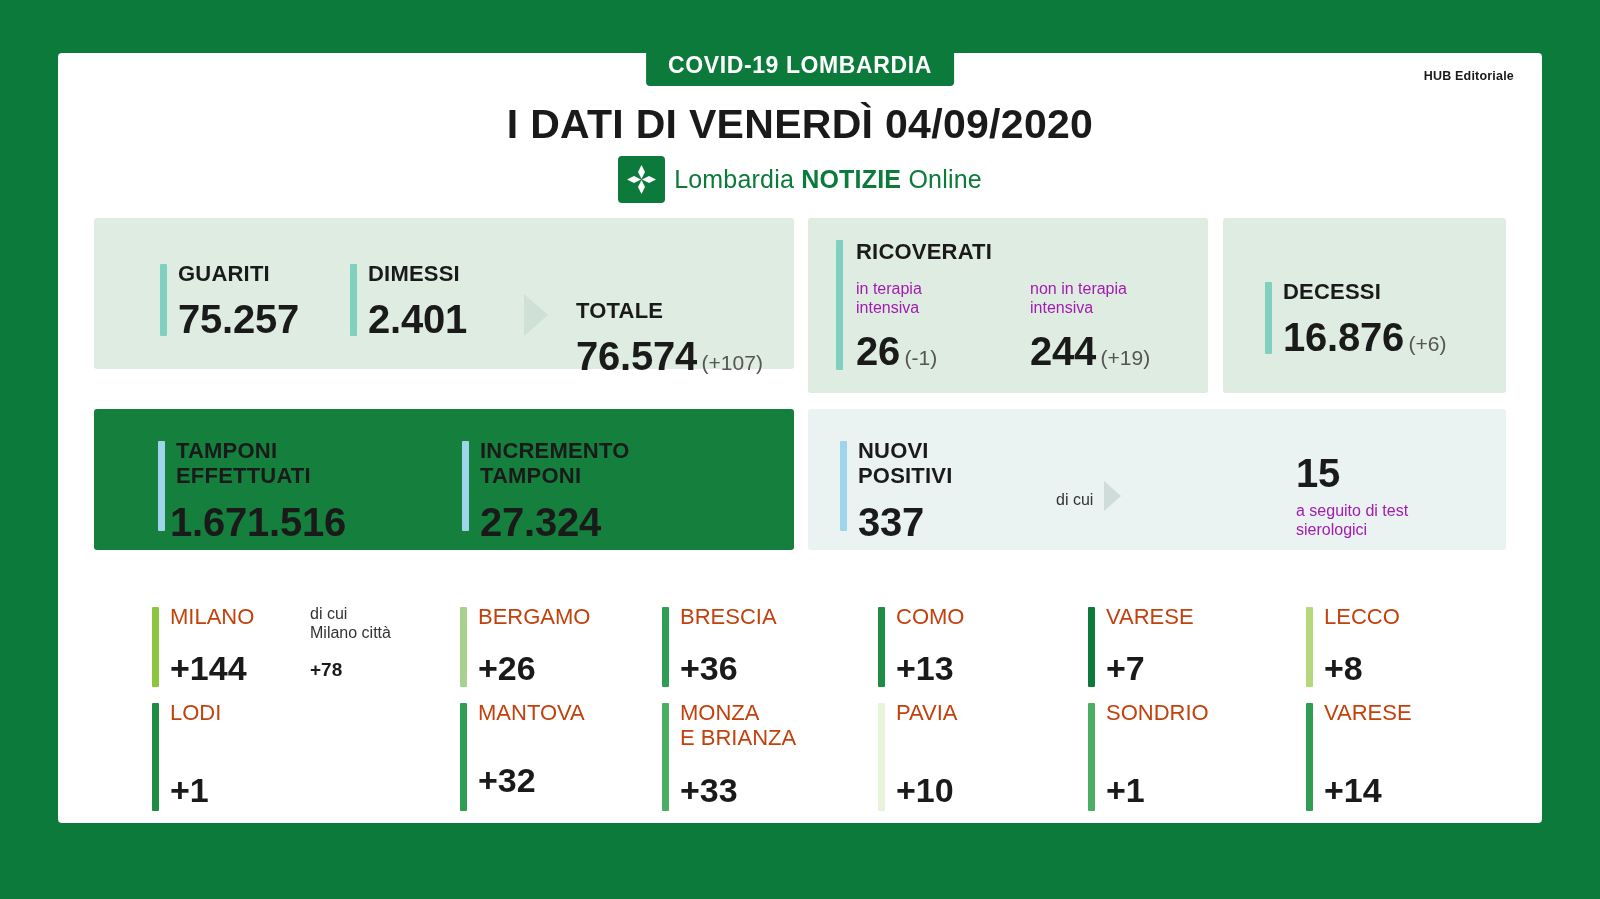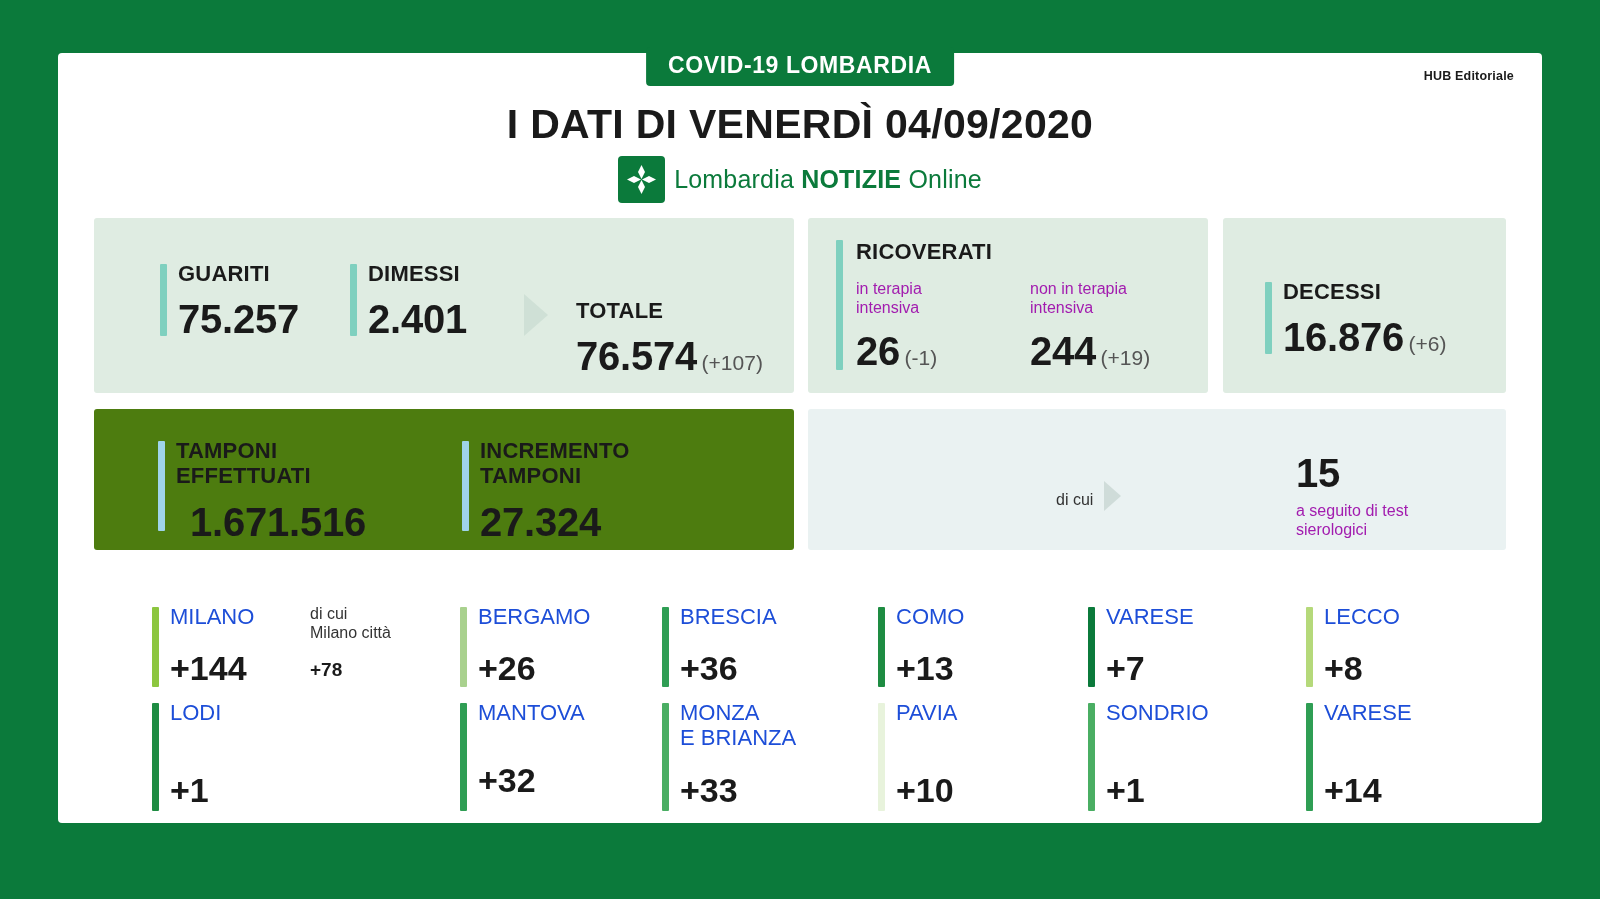--- a/index.html
+++ b/index.html
@@ -75,21 +75,21 @@
   .brandtext .b1 { font-weight: normal; }
   .brandtext .b2 { font-weight: bold; }
   .brandtext .b3 { font-weight: normal; }
 
   
   .panel {
     position: absolute;
     background: #dfece2;
     border-radius: 3px;
   }
-  .panel.light { background: #4d7c0f; }
+  .panel.light { background: #15803d; }
   .panel.lighter { background: #eaf2f2; }
 
   .bar {
     display: inline-block;
     width: 7px;
     border-radius: 1px;
     background: #7fd0bf;
     vertical-align: top;
   }
   .lbl {
@@ -149,21 +149,21 @@
     top: 2px;
     width: 7px;
     height: 80px;
     border-radius: 1px;
   }
   .prov .pname {
     position: absolute;
     left: 18px;
     top: 0;
     font-size: 22px;
-    color: #1d4ed8;
+    color: #c2410c;
     line-height: 1.12;
     white-space: pre-line;
   }
   .prov .pval {
     position: absolute;
     left: 18px;
     top: 44px;
     font-size: 34px;
     font-weight: bold;
     color: #1a1a1a;
@@ -198,21 +198,21 @@
           <path d="M16.5 31 L13 24 L16.5 17 L20 24 Z"></path>
           <path d="M2 16.5 L9 13 L16 16.5 L9 20 Z"></path>
         </g>
       </svg>
     </div>
     <div class="brandtext">
       <span class="b1">Lombardia </span><span class="b2">NOTIZIE</span><span class="b3"> Online</span>
     </div>
   </div>
 
-  <div class="panel" style="left:36px; top:165px; width:700px; height:175px;">
+  <div class="panel" style="left:36px; top:165px; width:700px; height:151px;">
     <div style="position:absolute; left:66px; top:44px;">
       <span class="bar" style="height:72px; position:absolute; left:0; top:2px;"></span>
       <div class="lbl" style="margin-left:18px;">GUARITI</div>
       <div class="num" style="margin-left:18px; margin-top:10px;">75.257</div>
     </div>
     <div style="position:absolute; left:256px; top:44px;">
       <span class="bar" style="height:72px; position:absolute; left:0; top:2px;"></span>
       <div class="lbl" style="margin-left:18px;">DIMESSI</div>
       <div class="num" style="margin-left:18px; margin-top:10px;">2.401</div>
     </div>
@@ -256,31 +256,37 @@
         <span class="delta">(+6)</span>
       </div>
     </div>
   </div>
 
   <div class="panel light" style="left:36px; top:356px; width:700px; height:141px;">
     <div style="position:absolute; left:64px; top:30px;">
       <span class="bar" style="height:90px; position:absolute; left:0; top:2px; background:#9fd4ea;"></span>
       <div class="lbl" style="margin-left:18px; white-space:pre-line;">TAMPONI
 EFFETTUATI</div>
-      <div class="num" style="margin-left:32px; margin-top:12px;">1.671.516</div>
+      <div class="num" style="margin-left:12px; margin-top:12px;">1.671.516</div>
     </div>
     <div style="position:absolute; left:368px; top:30px;">
       <span class="bar" style="height:90px; position:absolute; left:0; top:2px; background:#9fd4ea;"></span>
       <div class="lbl" style="margin-left:18px; white-space:pre-line;">INCREMENTO
 TAMPONI</div>
       <div class="num" style="margin-left:18px; margin-top:12px;">27.324</div>
     </div>
   </div>
 
   <div class="panel lighter" style="left:750px; top:356px; width:698px; height:141px;">
+    <div style="position:absolute; left:32px; top:30px;">
+      <span class="bar" style="height:90px; position:absolute; left:0; top:2px; background:#9fd4ea;"></span>
+      <div class="lbl" style="margin-left:18px; white-space:pre-line;">NUOVI
+POSITIVI</div>
+      <div class="num" style="margin-left:18px; margin-top:12px;">337</div>
+    </div>
     <div class="dicui" style="position:absolute; left:248px; top:82px;">di cui</div>
     <div class="arrow small" style="position:absolute; left:296px; top:72px;"></div>
     <div style="position:absolute; left:488px; top:42px;">
       <div class="num">15</div>
       <div class="sub" style="margin-top:6px; white-space:pre-line;">a seguito di test
 sierologici</div>
     </div>
   </div>
 
 

